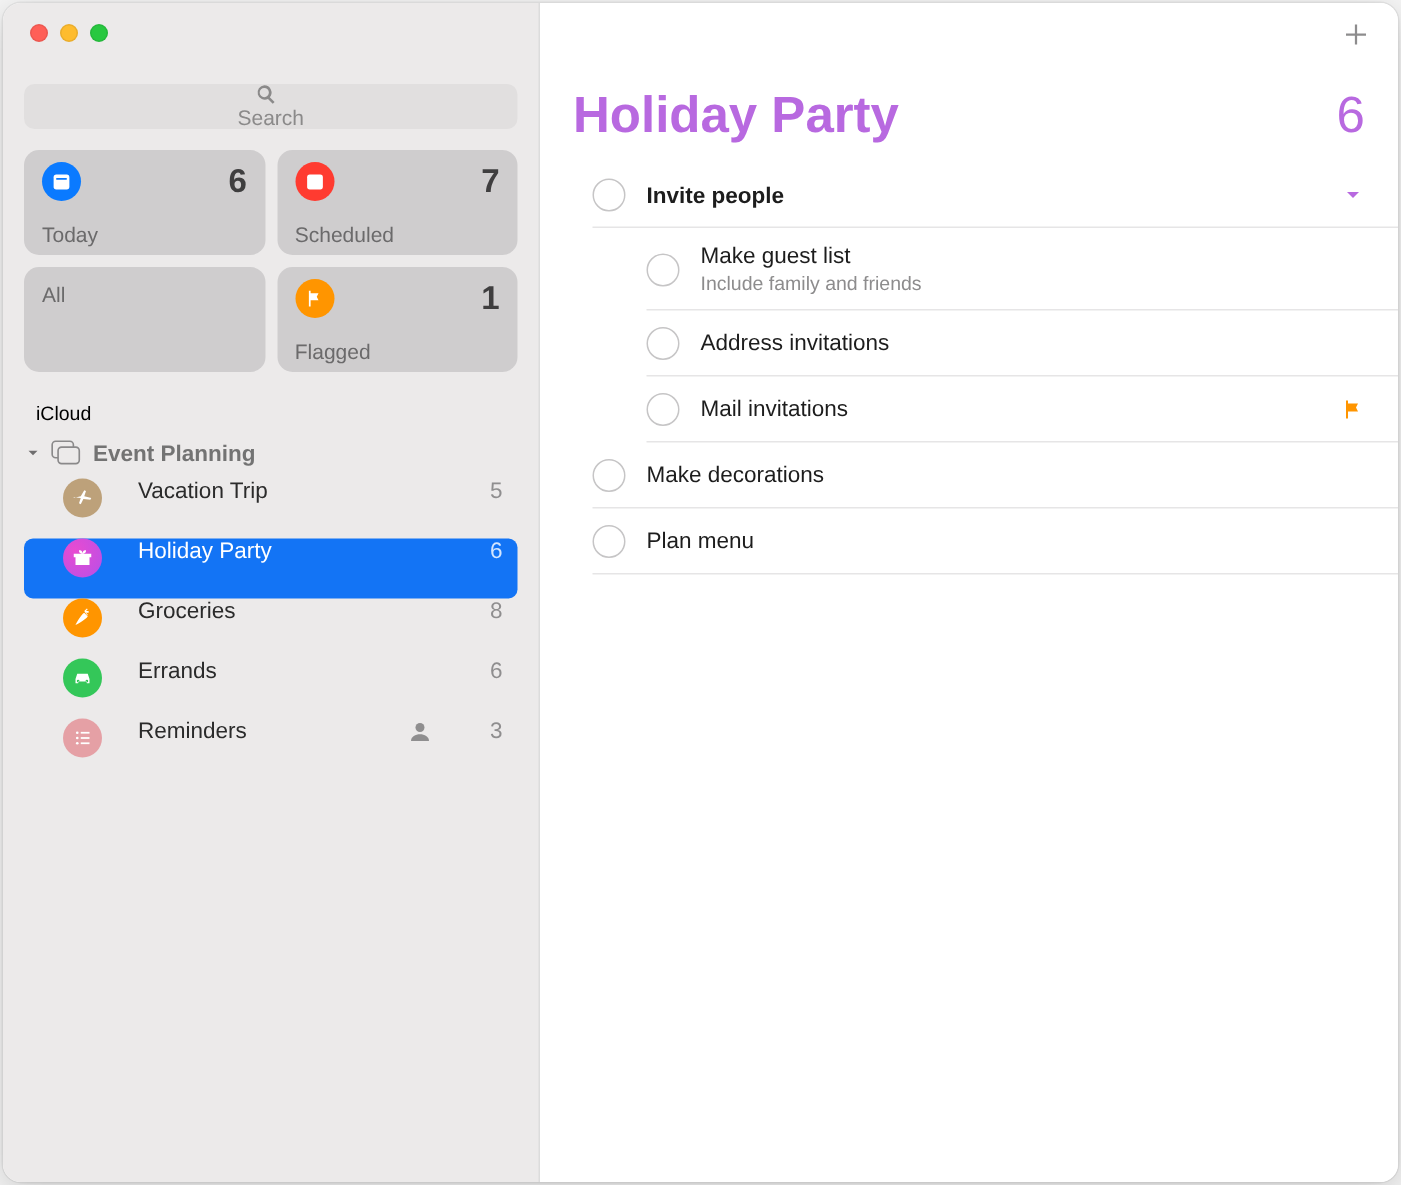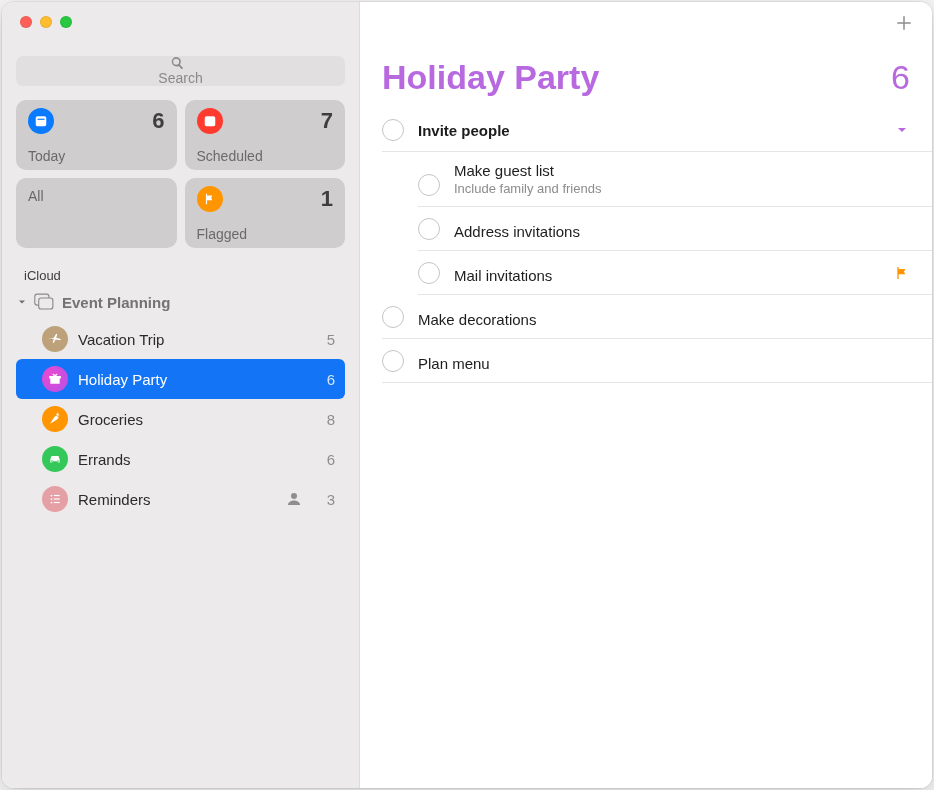--- a/index.html
+++ b/index.html
@@ -88,44 +88,44 @@
   }
   .card-icon svg { width:14px; height:14px; fill:#fff; }
   .bg-blue { background:#0a7aff; }
   .bg-red { background:#ff3b30; }
   .bg-grey { background:#5b5a5e; }
   .bg-orange { background:#ff9500; }
 
   .section-header {
     padding: 16px 14px 4px 22px;
     font-size: 13px;
-    color:#404040;
+    color:#000000;
   }
 
   .group-row {
     display:flex;
     align-items:center;
     padding: 6px 14px 6px 14px;
     gap: 6px;
     cursor:default;
   }
   .chevron { width:12px; height:12px; fill:#6f6e6f; }
   .group-icon {
     width: 22px; height: 18px;
   }
   .group-label { font-size:15px; font-weight:600; color:#737373; }
 
   .list-rows { padding: 2px 14px 0 14px; }
   .list-row {
     display:flex;
-    align-items:center;
+    align-items:flex-start;
     height: 40px;
     padding: 0 10px 0 26px;
     border-radius: 6px;
-    gap: 10px;
+    gap: 24px;
   }
   .list-row.selected {
     background:#1374f5;
     color:#fff;
   }
   .list-icon {
     width:26px; height:26px; border-radius:50%;
     display:flex; align-items:center; justify-content:center;
     flex-shrink:0;
   }
@@ -180,24 +180,24 @@
     font-size: 34px;
     font-weight: 700;
     color:#b869e0;
   }
   .detail-count {
     font-size: 34px;
     font-weight: 400;
     color:#b869e0;
   }
 
-  .reminder-list { padding: 8px 0 0 22px; }
+  .reminder-list { padding: 8px 0 0 22px; margin-left: 13px; }
   .reminder-item {
     display:flex;
-    align-items:flex-end;
+    align-items:center;
     gap: 14px;
     padding: 10px 22px 10px 0;
   }
   .reminder-item .circle {
     width:22px; height:22px;
     border-radius:50%;
     border:1.5px solid #c6c5c6;
     flex-shrink:0;
     margin-top:1px;
   }

